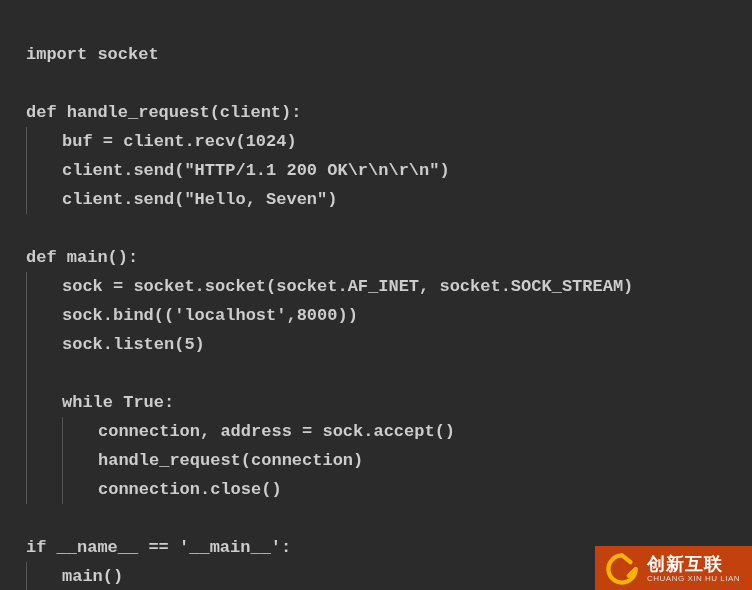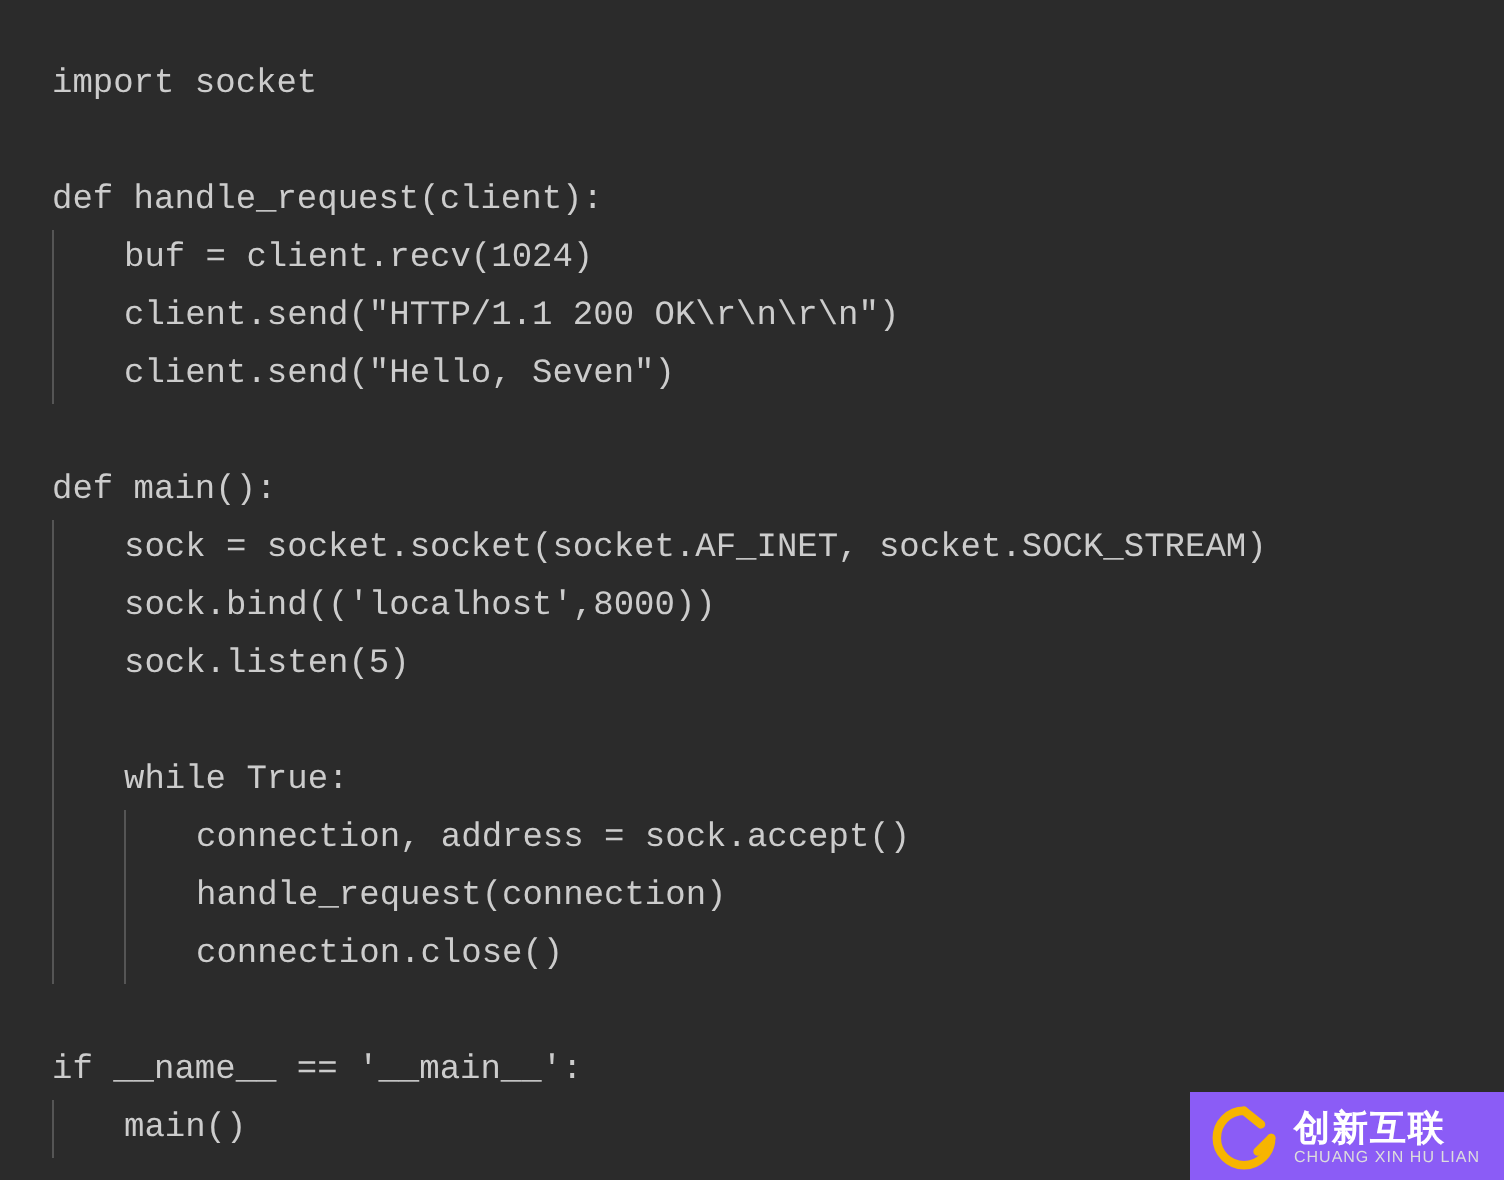--- a/index.html
+++ b/index.html
@@ -8,23 +8,24 @@
     background: #2b2b2b;
     width: 752px;
     height: 590px;
     overflow: hidden;
     position: relative;
     font-family: Consolas, "Courier New", monospace;
     font-size: 17px;
     color: #cccccc;
   }
   .code-area {
-    padding: 28px 0 0 26px;
+    padding: 40px 0 0 26px;
     line-height: 29px;
     white-space: pre;
+    font-weight: bold;
   }
   .line {
     display: flex;
     align-items: stretch;
   }
   .indent-block {
     display: inline-block;
     width: 36px; 
     position: relative;
   }
@@ -35,21 +36,21 @@
     top: 0;
     bottom: 0;
     width: 1px;
     background: #555555;
   }
 
   .watermark {
     position: absolute;
     right: 0;
     bottom: 0;
-    background: #8b5cf6;
+    background: #c2410c;
     color: #ffffff;
     display: flex;
     align-items: center;
     padding: 6px 12px 4px 10px;
     gap: 8px;
     font-family: "Microsoft YaHei", Arial, sans-serif;
     justify-content: center;
   }
   .watermark .logo {
     width: 34px;

